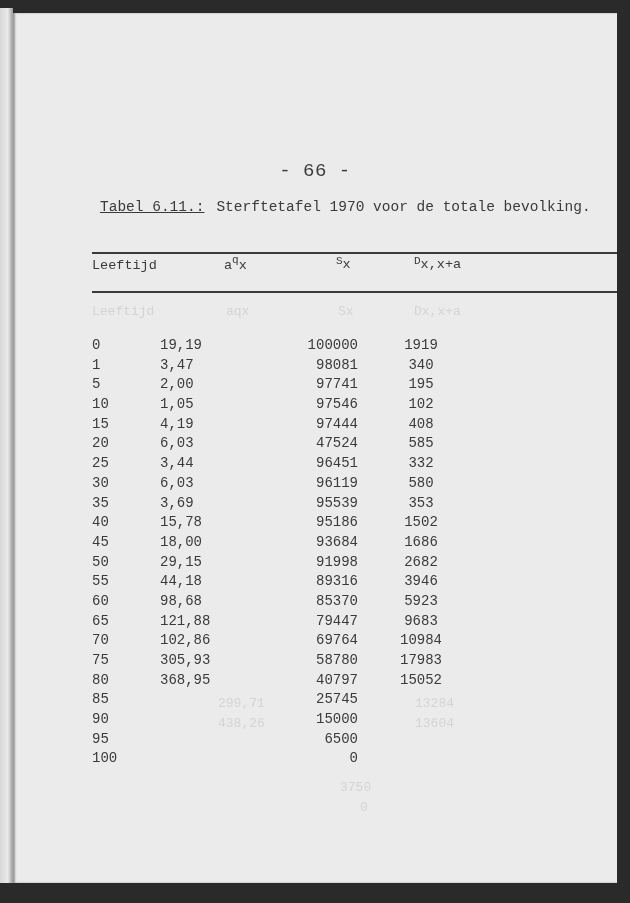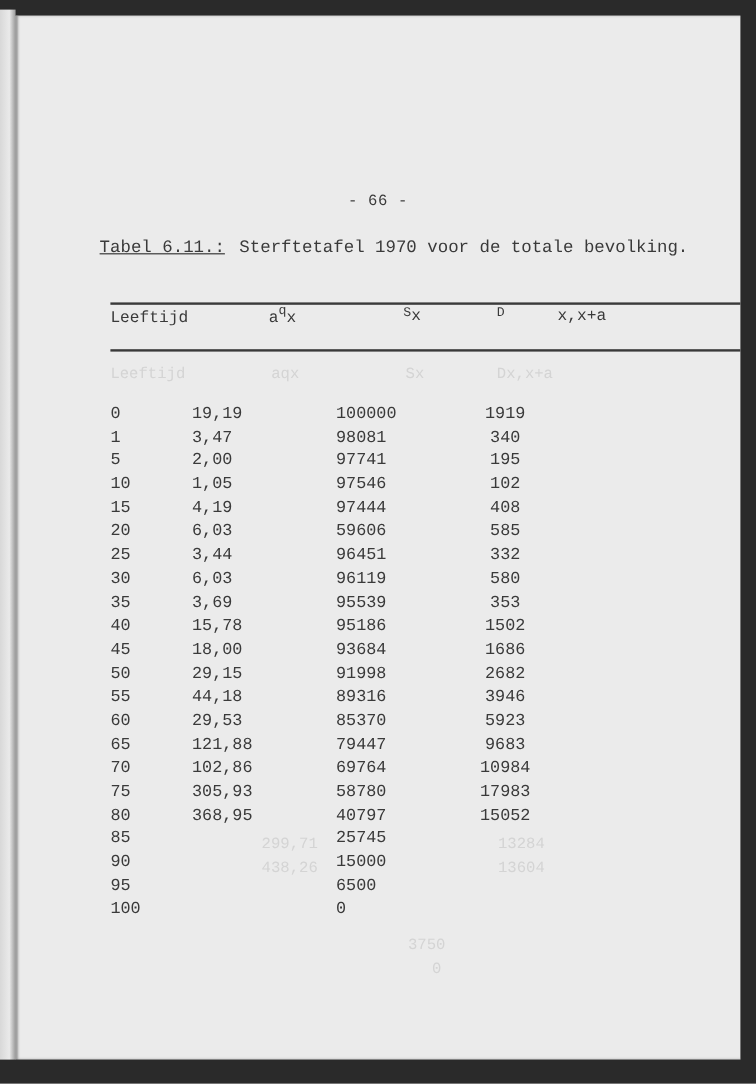--- a/index.html
+++ b/index.html
@@ -13,24 +13,24 @@
     position:absolute; left:0; top:8px; width:13px; height:875px;
     background:linear-gradient(to right,#d8d8d8,#eaeaea 60%,#9a9a9a);
   }
   .page {
     position:absolute; left:13px; top:13px; width:604px; height:870px;
     background:#ebebeb;
     box-shadow: inset 2px 0 2px rgba(0,0,0,0.35);
   }
   .page-number {
     position:absolute; top:160px; left:0; width:630px; text-align:center;
-    font-size:13px; letter-spacing:0.5px;
+    font-size:19px; letter-spacing:0.5px;
   }
   .caption {
-    position:absolute; top:199px; left:83px; font-size:14.5px; white-space:nowrap;
+    position:absolute; top:199px; left:100px; font-size:14.5px; white-space:nowrap;
   }
   .caption .label { text-decoration:underline; margin-right:12px; }
   .rule {
     position:absolute; left:92px; width:525px; height:2px; background:#3a3a3a;
   }
   .hdr {
     position:absolute; top:258px; font-size:13.5px; white-space:nowrap;
   }
   .hdr sup, .hdr .sub { font-size:11px; }
   .hdr .sub { position:relative; top:4px; }
@@ -38,21 +38,21 @@
   .ghost {
     position:absolute; font-size:13px; color:#d4d4d4; white-space:nowrap;
   }
   .rows { position:absolute; top:336px; left:0; width:630px; }
   .row {
     position:relative; height:19.7px; font-size:14px; line-height:19.7px;
   }
   .row span { position:absolute; white-space:nowrap; }
   .c-age { left:92px; width:40px; }
   .c-q { left:160px; width:95px; }
-  .c-s { left:280px; width:78px; }
+  .c-s { left:280px; width:78px; text-align:right; }
   .c-d { left:380px; width:82px; text-align:center; }
 </style>
 </head>
 <body>
 
 <div class="left-strip"></div>
 <div class="page"></div>
 
 <div class="page-number">- 66 -</div>
 
@@ -63,21 +63,21 @@
 <div class="rule" style="top:252px;"></div>
 
 <div class="hdr" style="left:92px;">Leeftijd</div>
 <div class="hdr" style="left:224px;">
   <span>a</span><span class="sup">q</span><span>x</span>
 </div>
 <div class="hdr" style="left:336px; top:253px;">
   <span style="font-size:11px;">S</span><span class="sub" style="font-size:13.5px;">x</span>
 </div>
 <div class="hdr" style="left:414px; top:253px;">
-  <span style="font-size:11px;">D</span><span class="sub" style="font-size:13.5px;margin-left:44px;">x,x+a</span>
+  <span style="font-size:11px;">D</span><span class="sub" style="font-size:13.5px;">x,x+a</span>
 </div>
 
 <div class="rule" style="top:291px;"></div>
 
 <div class="ghost" style="left:92px; top:304px;">Leeftijd</div>
 <div class="ghost" style="left:226px; top:304px;">aqx</div>
 <div class="ghost" style="left:338px; top:304px;">Sx</div>
 <div class="ghost" style="left:414px; top:304px;">Dx,x+a</div>
 
 <div class="ghost" id="bt0" style="left: 218px; top: 696px;">299,71</div>
@@ -114,21 +114,21 @@
     </div>
   <div class="row">
       <span class="c-age">15</span>
       <span class="c-q">4,19</span>
       <span class="c-s">97444</span>
       <span class="c-d">408</span>
     </div>
   <div class="row">
       <span class="c-age">20</span>
       <span class="c-q">6,03</span>
-      <span class="c-s">59606</span>
+      <span class="c-s">47524</span>
       <span class="c-d">585</span>
     </div>
   <div class="row">
       <span class="c-age">25</span>
       <span class="c-q">3,44</span>
       <span class="c-s">96451</span>
       <span class="c-d">332</span>
     </div>
   <div class="row">
       <span class="c-age">30</span>
@@ -161,21 +161,21 @@
       <span class="c-d">2682</span>
     </div>
   <div class="row">
       <span class="c-age">55</span>
       <span class="c-q">44,18</span>
       <span class="c-s">89316</span>
       <span class="c-d">3946</span>
     </div>
   <div class="row">
       <span class="c-age">60</span>
-      <span class="c-q">29,53</span>
+      <span class="c-q">98,68</span>
       <span class="c-s">85370</span>
       <span class="c-d">5923</span>
     </div>
   <div class="row">
       <span class="c-age">65</span>
       <span class="c-q">121,88</span>
       <span class="c-s">79447</span>
       <span class="c-d">9683</span>
     </div>
   <div class="row">

